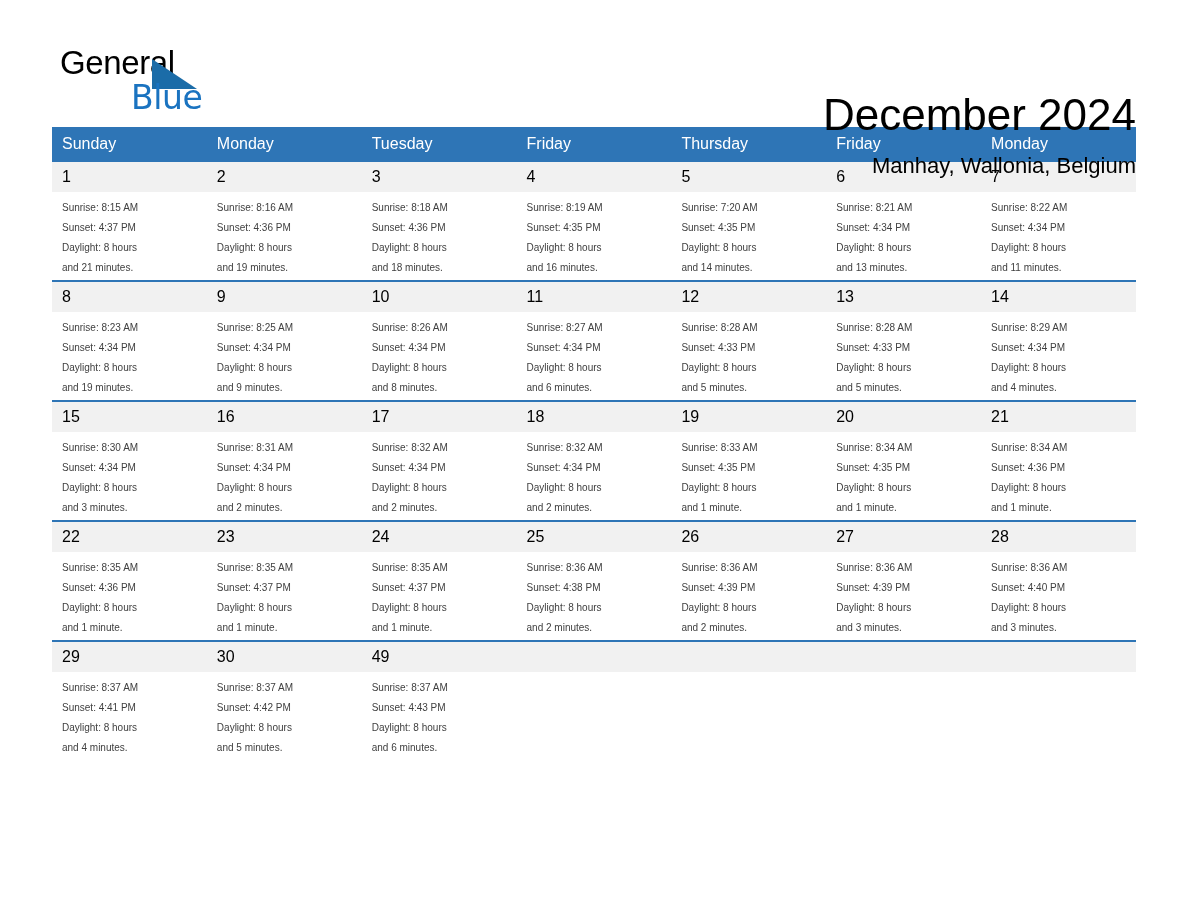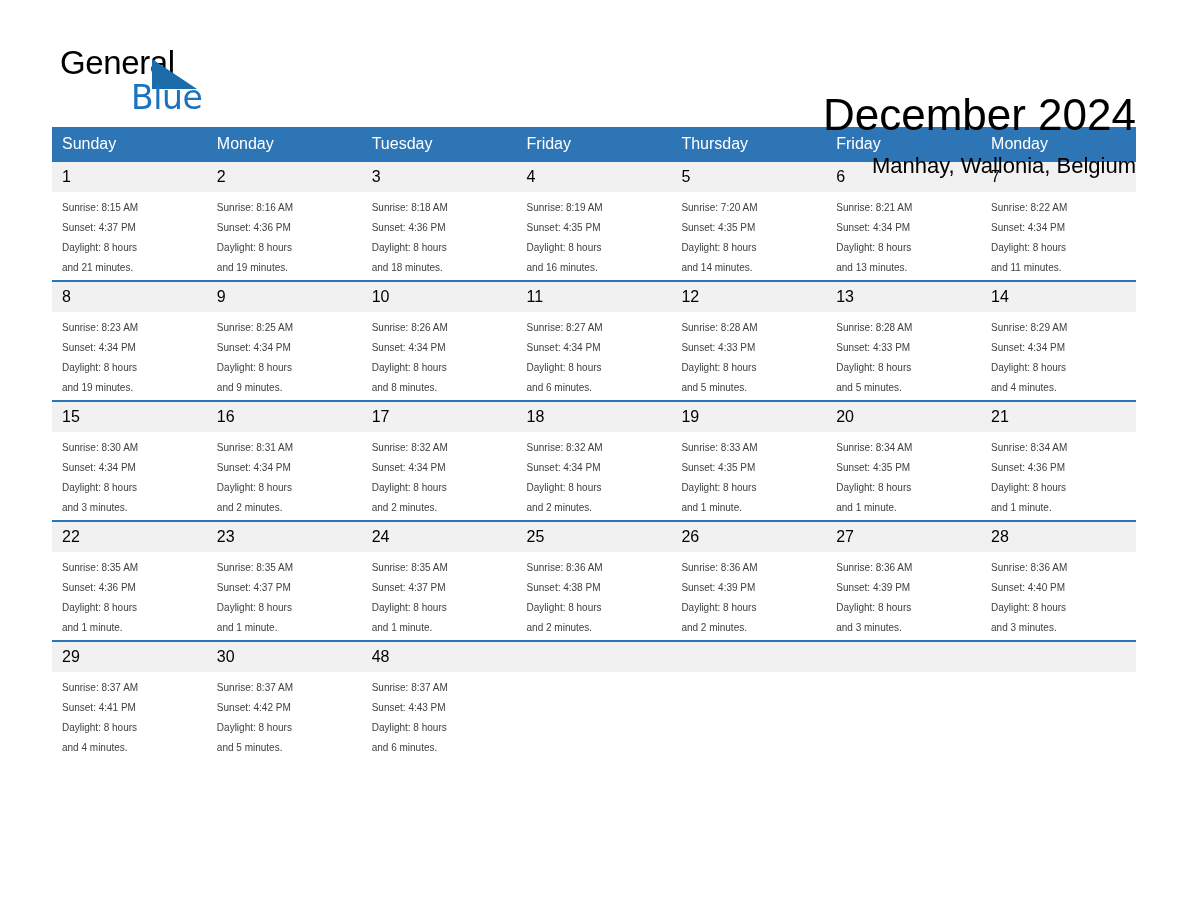--- a/index.html
+++ b/index.html
@@ -518,21 +518,21 @@
               <div class="details">
                 <div>Sunrise: 8:37 AM</div>
                 <div>Sunset: 4:42 PM</div>
                 <div>Daylight: 8 hours</div>
                 <div>and 5 minutes.</div>
               </div>
             </div>
           </td>
           <td>
             <div class="cell-inner">
-              <div class="daynum">48</div>
+              <div class="daynum">49</div>
               <div class="details">
                 <div>Sunrise: 8:37 AM</div>
                 <div>Sunset: 4:43 PM</div>
                 <div>Daylight: 8 hours</div>
                 <div>and 6 minutes.</div>
               </div>
             </div>
           </td>
           <td>
             <div class="cell-inner">

